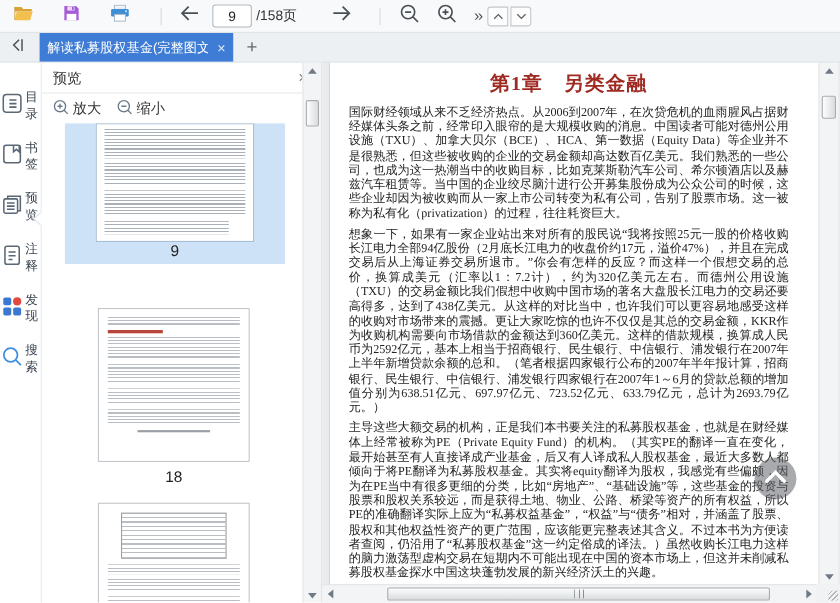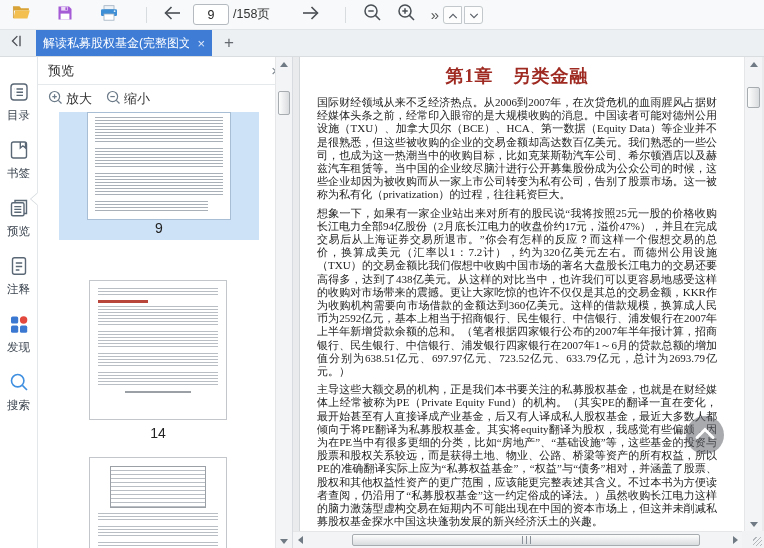--- a/index.html
+++ b/index.html
@@ -35,21 +35,21 @@
   .tab-close { margin-left:auto; color:#dfe9f8; font-size:13px; line-height:1; }
   .newtab { width:34px; display:flex; align-items:center; justify-content:center; color:#646a70;
             font-size:17px; }
 
   
   .bodyrow { position:absolute; left:0; top:57px; width:764px; height:491px; display:flex; }
 
   
   .vtabs { width:38px; background:#fff; border-right:1px solid #e4e7ea; position:relative;
            padding-top:24px; display:flex; flex-direction:column; align-items:center; gap:16px; flex:none; }
-  .vtab { display:flex; flex-direction:column; align-items:center; gap:1px; }
+  .vtab { display:flex; flex-direction:row; align-items:center; gap:1px; }
   .vtab .lbl { font-size:11.5px; color:#3c4550; }
   .notch { position:absolute; right:-1px; top:136px; width:0; height:0;
            border-top:6px solid transparent; border-bottom:6px solid transparent; border-right:7px solid #fff;
            filter:drop-shadow(-1px 0 0 #cfd4d8); }
 
   
   .panel { width:255px; background:#fff; border-right:1px solid #d8dbdf; position:relative; flex:none; }
   .panel-header { height:28px; border-bottom:1px solid #e6e9ec; display:flex; align-items:center;
                   padding:0 12px 0 10px; font-size:13px; color:#333; }
   .panel-close { margin-left:auto; color:#7d868e; font-size:15px; line-height:1; }
@@ -294,21 +294,21 @@
 
         <div class="thumb thumb-10">
           <div class="fl-c" style="height:9px;"></div>
           <div class="red-head"></div>
           <div class="fl-c" style="height:21px;"></div>
           <div class="fl-c" style="height:18px; margin-top:4px;"></div>
           <div class="fl-c" style="height:15px; margin-top:4px;"></div>
           <div class="fl-c" style="height:15px; margin-top:4px;"></div>
           <div class="mini-caption"></div>
         </div>
-        <div class="pg-label lab-10">14</div>
+        <div class="pg-label lab-10">18</div>
 
         <div class="thumb thumb-11">
           <div class="mini-table"></div>
           <div class="fl-c" style="height:9px;"></div>
           <div class="fl-c" style="height:12px; margin-top:4px;"></div>
           <div class="fl-c" style="height:18px; margin-top:4px;"></div>
         </div>
       </div>
 
       <div class="pv-scroll">

